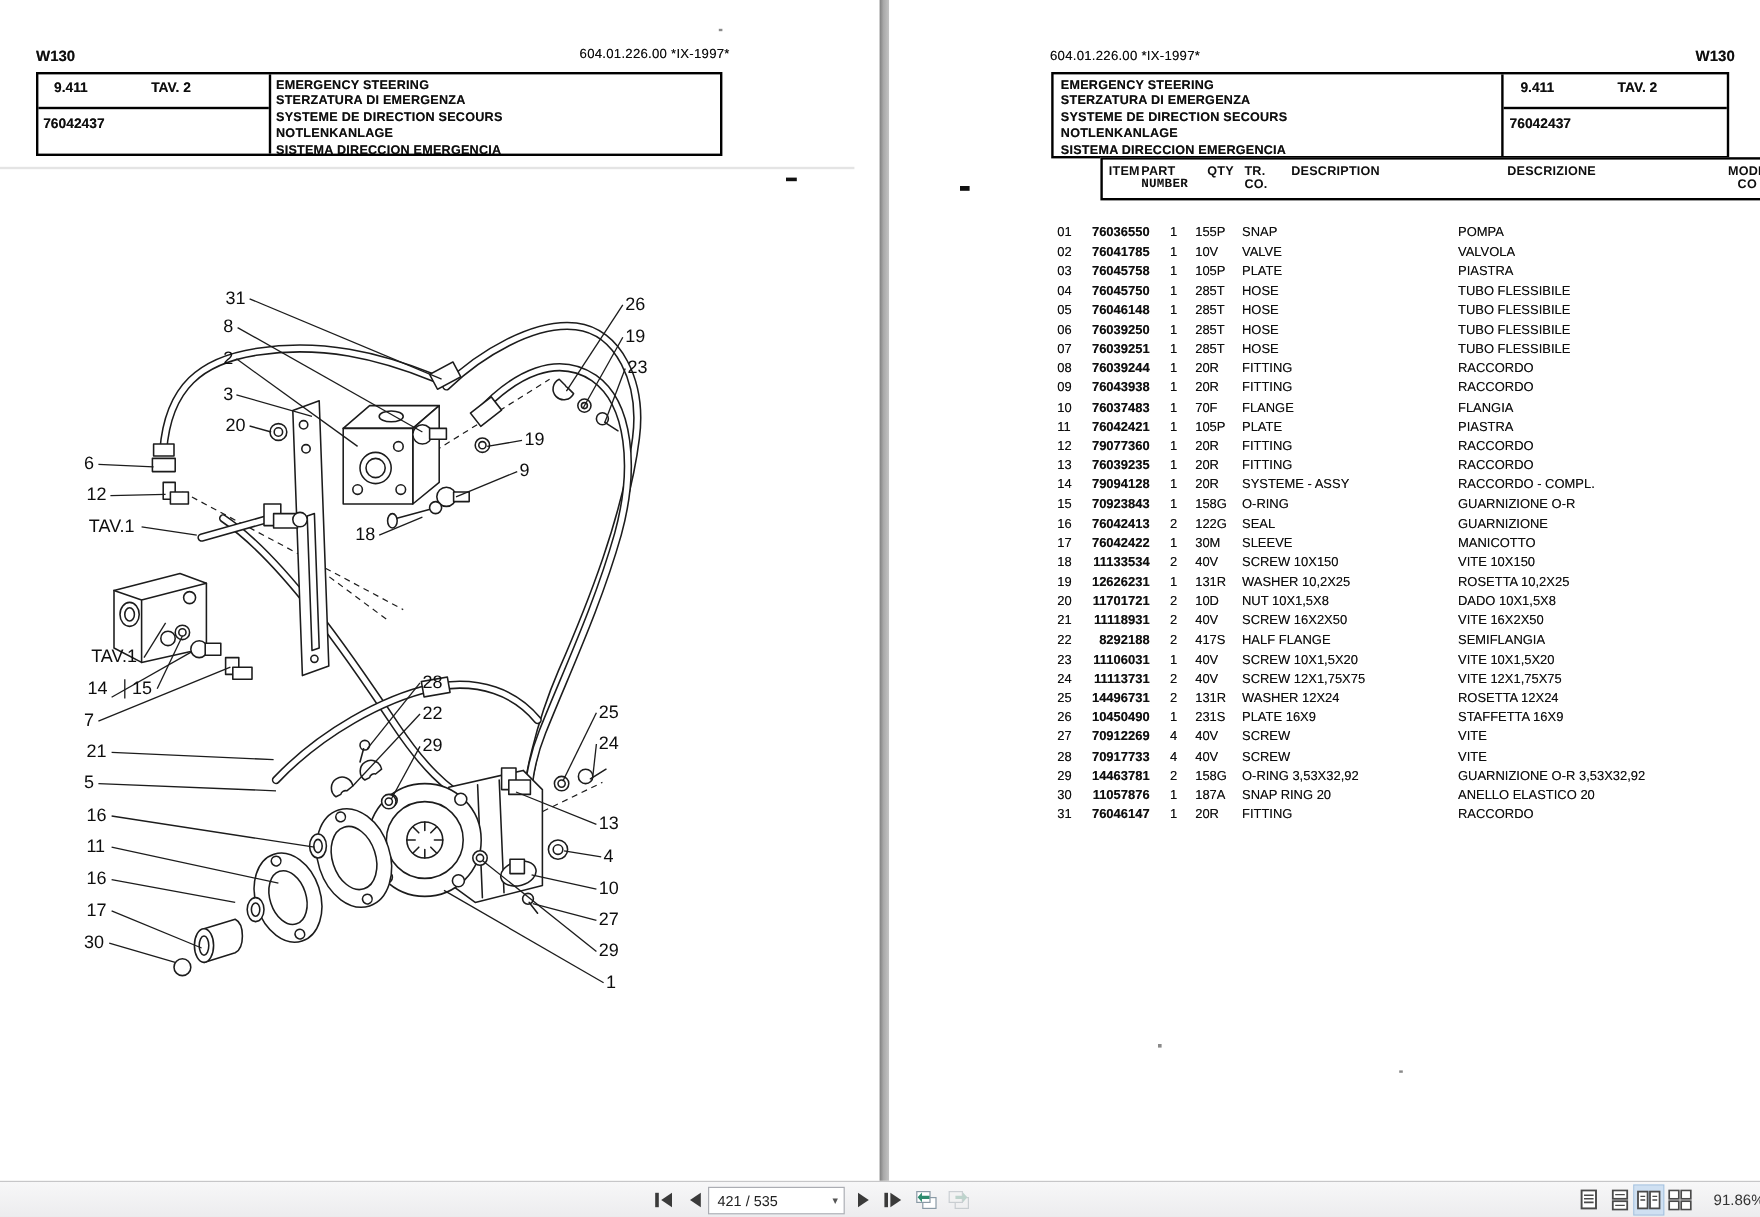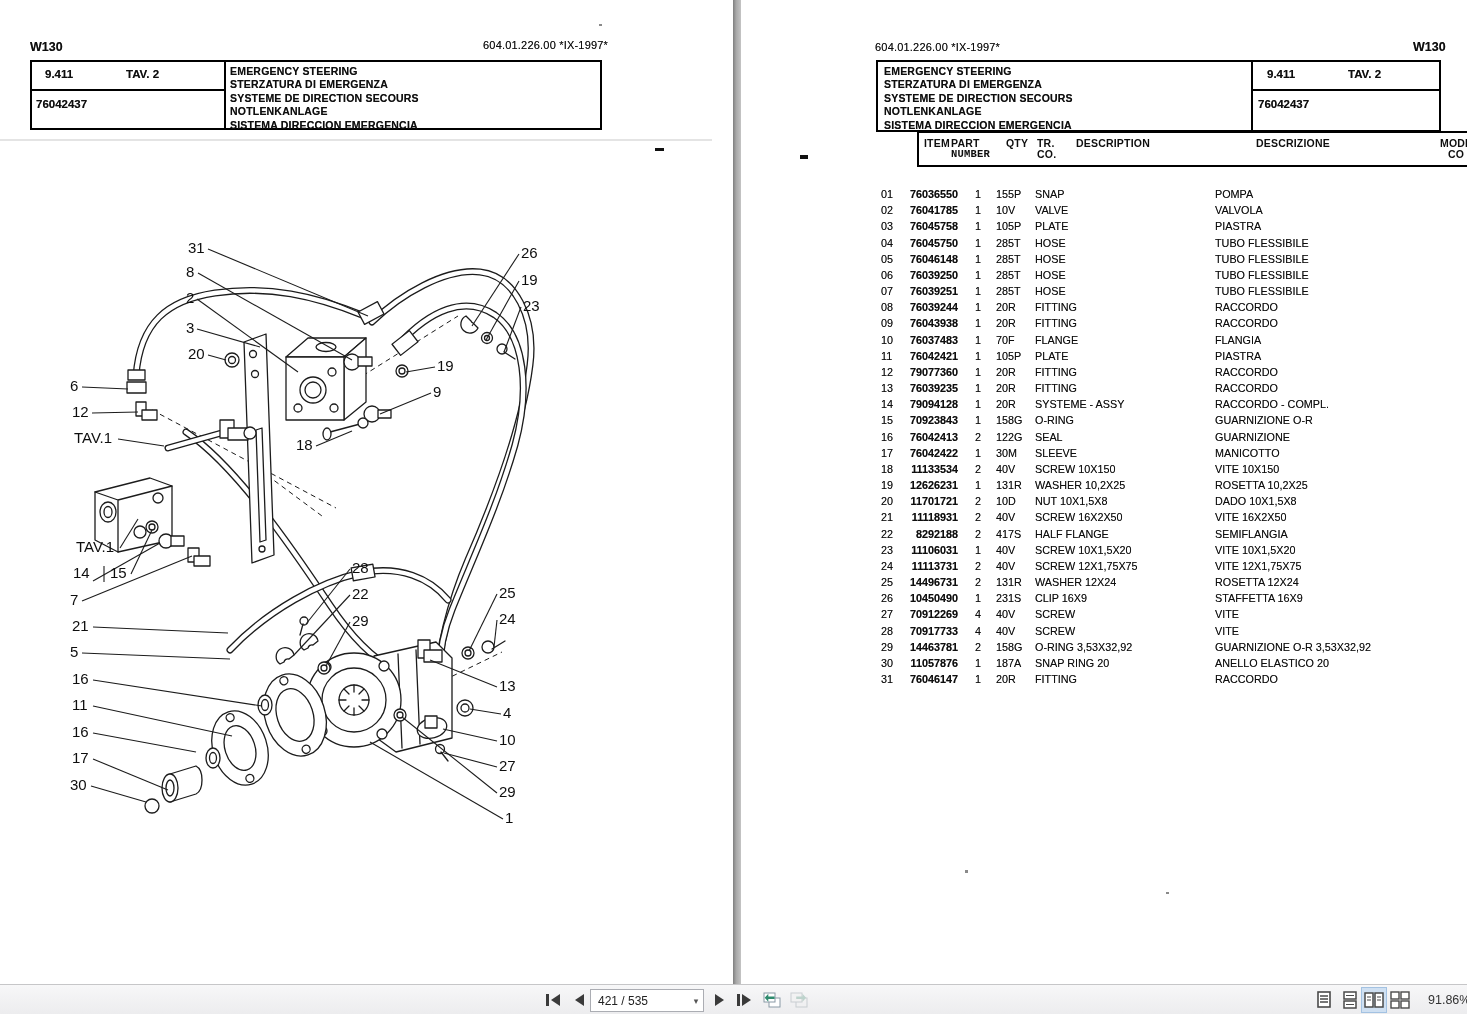--- a/index.html
+++ b/index.html
@@ -575,21 +575,21 @@
           <span class="c-qty">2</span>
           <span class="c-tr">131R</span>
           <span class="c-desc">WASHER  12X24</span>
           <span class="c-descr">ROSETTA  12X24</span>
         </div>
         <div class="prow scantext" style="top: 404.3px;">
           <span class="c-item">26</span>
           <span class="c-part">10450490</span>
           <span class="c-qty">1</span>
           <span class="c-tr">231S</span>
-          <span class="c-desc">CLIP  16X9</span>
+          <span class="c-desc">PLATE  16X9</span>
           <span class="c-descr">STAFFETTA  16X9</span>
         </div>
         <div class="prow scantext" style="top: 420.4px;">
           <span class="c-item">27</span>
           <span class="c-part">70912269</span>
           <span class="c-qty">4</span>
           <span class="c-tr">40V</span>
           <span class="c-desc">SCREW</span>
           <span class="c-descr">VITE</span>
         </div>

